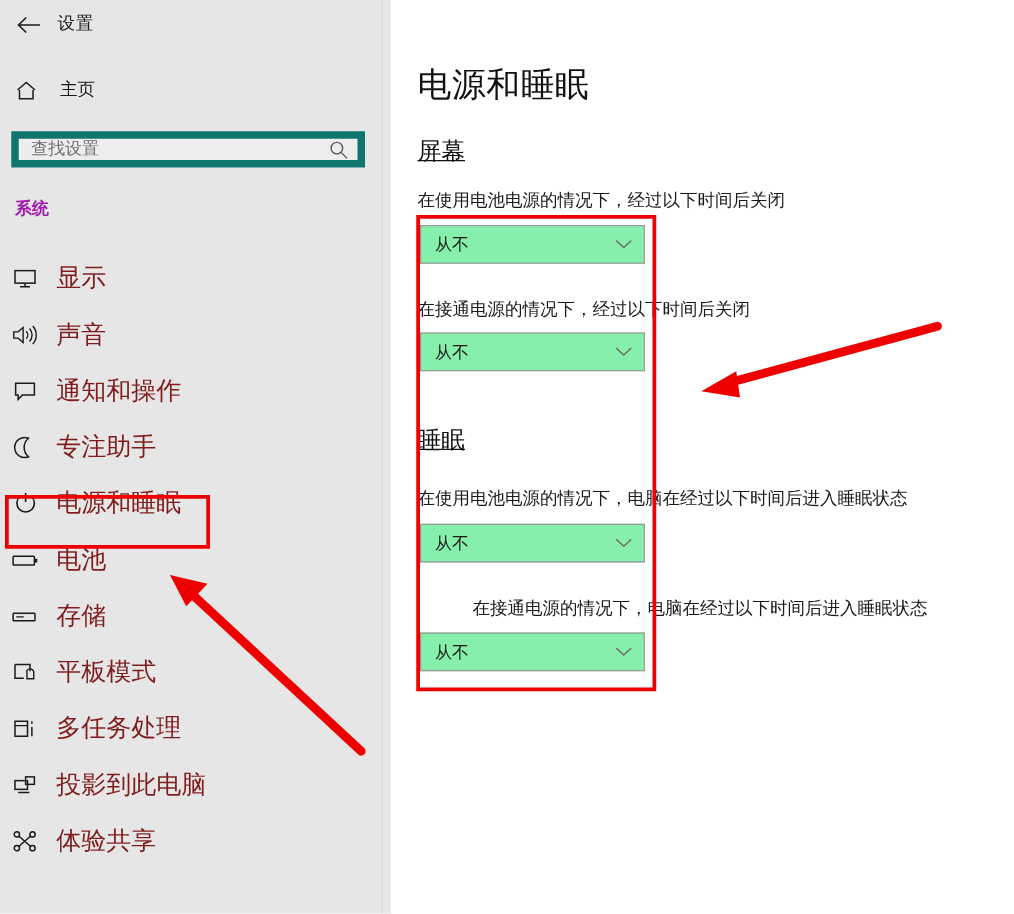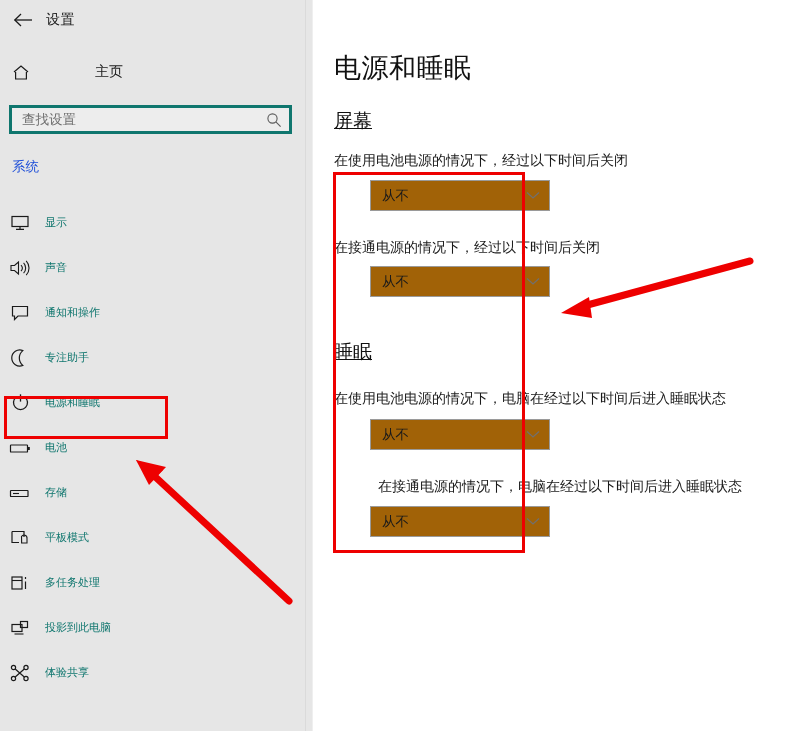--- a/index.html
+++ b/index.html
@@ -72,21 +72,20 @@
   }
 
   .home-row {
     position: absolute;
     left: 0;
     top: 57px;
     width: 305px;
     height: 30px;
     display: flex;
     align-items: center;
-    gap: 47px;
   }
   .home-icon {
     width: 38px;
     display: flex;
     justify-content: center;
     align-items: center;
     margin-left: 2px;
   }
   .home-label {
     font-size: 14px;
@@ -94,21 +93,21 @@
     margin-left: 8px;
   }
 
   .search-box {
     position: absolute;
     left: 9px;
     top: 105px;
     width: 283px;
     height: 29px;
     background: #ededed;
-    border: 3px solid #0f766e;
+    border: 6px solid #0f766e;
     box-sizing: border-box;
     display: flex;
     align-items: center;
   }
   .search-input-text {
     flex: 1;
     font-size: 13.5px;
     color: #6e6e6e;
     padding-left: 10px;
     line-height: 27px;
@@ -119,22 +118,22 @@
     align-items: center;
     justify-content: center;
     color: #4a4a4a;
   }
 
   .group-header {
     position: absolute;
     left: 12px;
     top: 158px;
     font-size: 13.5px;
-    font-weight: normal;
-    color: #1d4ed8;
+    font-weight: bold;
+    color: #a21caf;
   }
 
   .nav-list {
     position: absolute;
     left: 0;
     top: 200px;
     width: 305px;
   }
   .nav-item {
     height: 45px;
@@ -145,22 +144,22 @@
   .nav-icon {
     width: 40px;
     min-width: 40px;
     display: flex;
     align-items: center;
     justify-content: center;
     color: #1a1a1a;
   }
   .nav-icon svg { display: block; }
   .nav-label {
-    font-size: 11px;
-    color: #0f766e;
+    font-size: 20px;
+    color: #7f1d1d;
     margin-left: 5px;
     white-space: nowrap;
   }
 
   
   .content {
     position: absolute;
     left: 313px;
     top: 0;
     width: 498px;
@@ -196,25 +195,24 @@
   .field-label.l2 { top: 239px; }
   .field-label.l3 { top: 390px; }
   .field-label.l4 { top: 478px; padding-left: 44px; }
 
   .combo {
     position: absolute;
     left: 23px;
     width: 180px;
     height: 31px;
     border: 1px solid #9a9a9a;
-    background: #a16207;
+    background: #86efac;
     box-sizing: border-box;
     display: flex;
     align-items: center;
-    margin-left: 34px;
   }
   .combo.c1 { top: 180px; }
   .combo.c2 { top: 266px; }
   .combo.c3 { top: 419px; }
   .combo.c4 { top: 506px; }
   .combo-value {
     flex: 1;
     font-size: 13.5px;
     color: #1a1a1a;
     padding-left: 11px;

